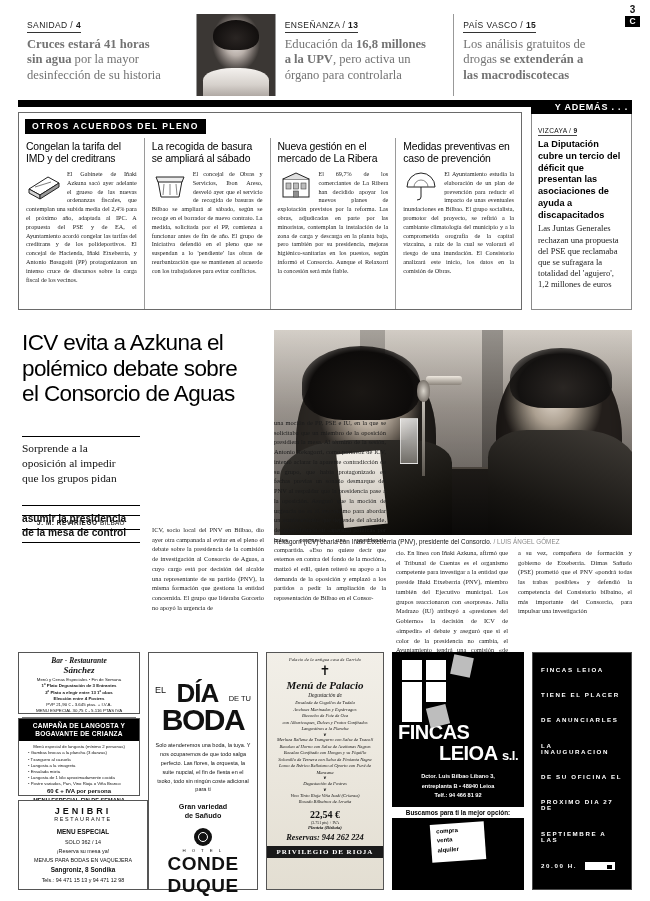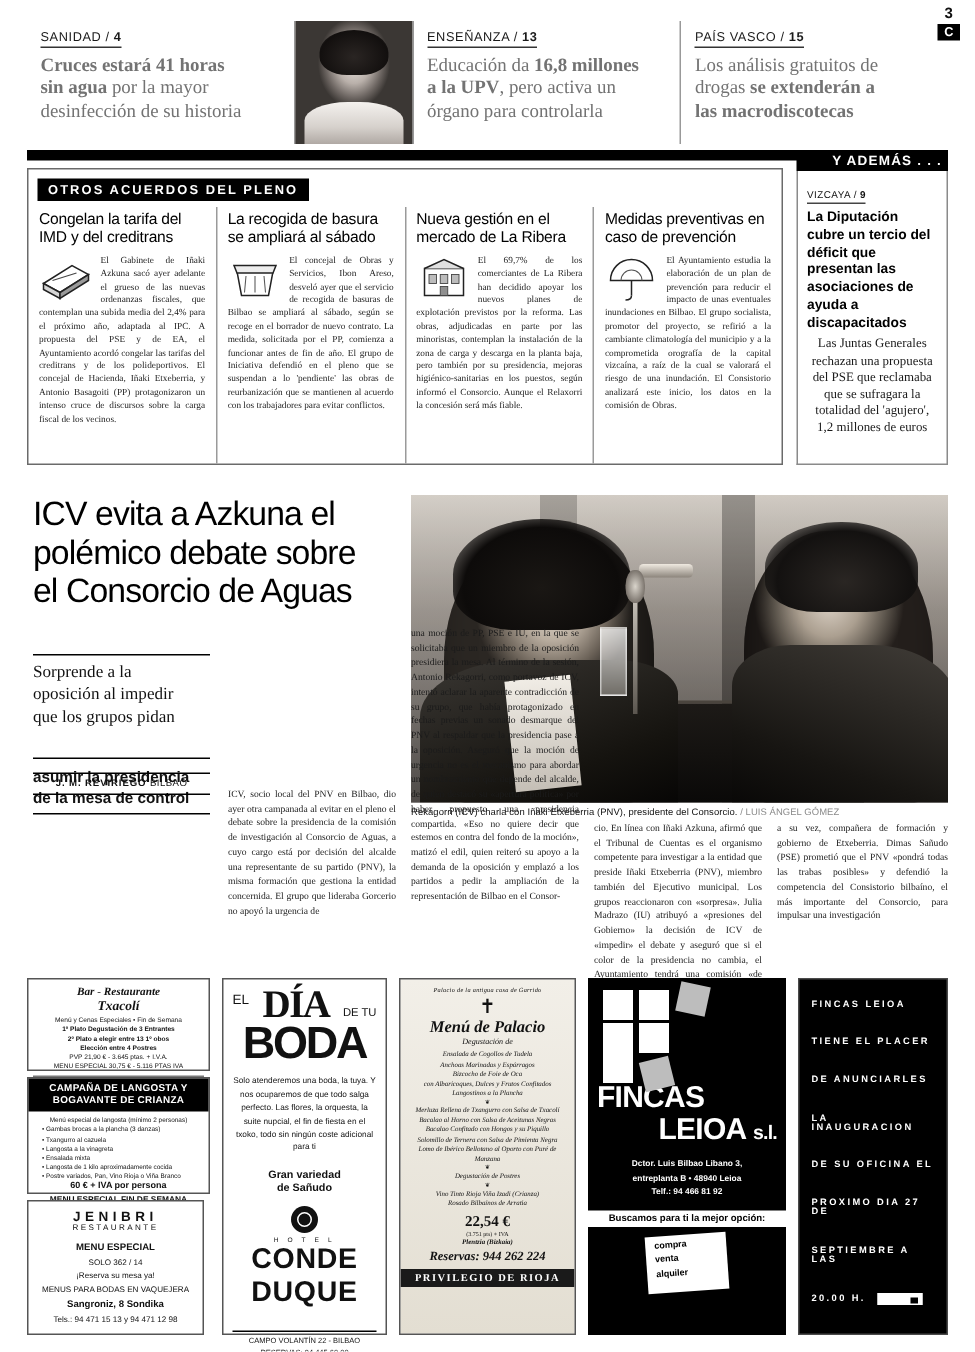--- a/index.html
+++ b/index.html
@@ -80,21 +80,21 @@
     font-family: "Liberation Sans", sans-serif; font-size: 6.6px; letter-spacing:.3px;
     border-bottom: 1px solid #444; padding-bottom: 1px; margin-bottom: 3px;
     display: inline-block;
   }
   .yademas-head {
     font-family: "Liberation Sans", sans-serif; font-weight: 700;
     font-size: 9.2px; line-height: 1.28; color: #000;
   }
   .yademas-sub {
     font-family: "Liberation Serif", serif; font-size: 8.6px; line-height: 1.3;
-    margin-top: 2px; color: #1a1a1a; text-align: center;
+    margin-top: 2px; color: #1a1a1a;
   }
 
   
   .acuerdos {
     position: absolute; left: 18px; top: 112px; width: 504px; height: 198px;
     border: 1px solid #6a6a6a;
   }
   .acuerdos-label {
     position: absolute; left: 6px; top: 6px;
     background: #000; color: #fff;
@@ -254,29 +254,29 @@
   .adn-b { font-weight: 700; }
   .adn-rule { border-top: 1px solid #777; margin: 2px 0 1px; }
 
   .ad-langosta { left: 0; top: 66px; width: 122px; height: 78px; border:1px solid #555; }
   .adl-bar { background:#000; color:#fff; padding: 3px 2px; text-align:center; }
   .adl-bar .t1 { font-family:"Liberation Sans",sans-serif; font-weight:700; font-size:6.6px; letter-spacing:.2px; line-height:1.25;}
   .adl-body { padding: 3px; text-align:center; font-size:4.3px; line-height:1.4; font-family:"Liberation Sans",sans-serif;}
   .adl-special { font-weight:700; font-size:5.6px; margin-top:2px;}
   .adl-price { font-weight:700; font-size:6px; }
 
-  .ad-jenibri { left: 0; top: 148px; width: 118px; height: 90px; border:1px solid #555; text-align:center; padding-top:5px;}
+  .ad-jenibri { left: 0; top: 148px; width: 130px; height: 90px; border:1px solid #555; text-align:center; padding-top:5px;}
   .adj-name { font-family:"Liberation Sans",sans-serif; font-weight:700; font-size:9px; letter-spacing:3px;}
   .adj-sub { font-family:"Liberation Sans",sans-serif; font-size:5.4px; letter-spacing:1.6px; margin-bottom:5px;}
   .adj-l { font-family:"Liberation Sans",sans-serif; font-size:5.4px; line-height:1.7;}
   .adj-big { font-weight:700; font-size:6.4px; }
 
   .ad-boda { left: 130px; top: 0; width: 110px; height: 238px; border:1px solid #555; padding: 5px 6px; text-align:center;}
   .bd-el { font-family:"Liberation Sans",sans-serif; font-size:9px; float:left; line-height:1; margin-top:4px;}
-  .bd-dia { font-family:Liberation Serif, serif; font-weight:700; font-size:26px; letter-spacing:-1px; line-height:.92;}
+  .bd-dia { font-family:Liberation Sans, sans-serif; font-weight:700; font-size:26px; letter-spacing:-1px; line-height:.92;margin-top:24px;}
   .bd-detu { font-family:"Liberation Sans",sans-serif; font-size:7.5px; float:right; margin-top:12px;}
   .bd-boda { font-family:"Liberation Sans",sans-serif; font-weight:700; font-size:30px; letter-spacing:-1.5px; line-height:.9; clear:both;}
   .bd-copy { font-family:"Liberation Sans",sans-serif; font-size:5.5px; line-height:1.62; margin-top:8px;}
   .bd-menus { font-family:"Liberation Sans",sans-serif; font-weight:700; font-size:7.2px; margin-top:8px; line-height:1.25;}
   .bd-logo { width: 18px; height:18px; border-radius:50%; background:#111; margin: 8px auto 2px; position:relative;}
   .bd-logo::after{content:""; position:absolute; inset:4px; border:1px solid #fff; border-radius:50%;}
   .bd-hotel { font-family:"Liberation Sans",sans-serif; font-size:4.4px; letter-spacing:2.4px;}
   .bd-cd { font-family:"Liberation Sans",sans-serif; font-weight:700; font-size:19px; letter-spacing:.5px; border-bottom:1px solid #000; padding-bottom:14px;}
   .bd-addr { font-family:"Liberation Sans",sans-serif; font-size:5px; margin-top:3px; line-height:1.45;}
 
@@ -492,21 +492,21 @@
     </div>
     <div class="col-d">
       <div class="bodytext">a su vez, compañera de formación y gobierno de Etxeberria. Dimas Sañudo (PSE) prometió que el PNV «pondrá todas las trabas posibles» y defendió la competencia del Consistorio bilbaíno, el más importante del Consorcio, para impulsar una investigación</div>
     </div>
   </div>
 
   <div class="ads">
 
     <div class="ad ad-nicolas">
       <div class="adn-t1">Bar - Restaurante</div>
-      <div class="adn-t2">Txacolí</div>
+      <div class="adn-t2">Sánchez</div>
       <div class="adn-l">Menú y Cenas Especiales • Fin de Semana</div>
       <div class="adn-l adn-b">1º Plato Degustación de 3 Entrantes</div>
       <div class="adn-l adn-b">2º Plato a elegir entre 13 1º obos</div>
       <div class="adn-l adn-b">Elección entre 4 Postres</div>
       <div class="adn-l">PVP  21,90 € - 3.645 ptas. + I.V.A.</div>
       <div class="adn-l">MENU ESPECIAL 30,75 € - 5.116 PTAS IVA</div>
       <div class="adn-rule"></div>
       <div class="adn-l">Cerrado Domingo Mediodía</div>
       <div class="adn-l adn-b">Reservas: 94 443 56 17</div>
       <div class="adn-l">Ledesma, 10 - 48001 Bilbao</div>

